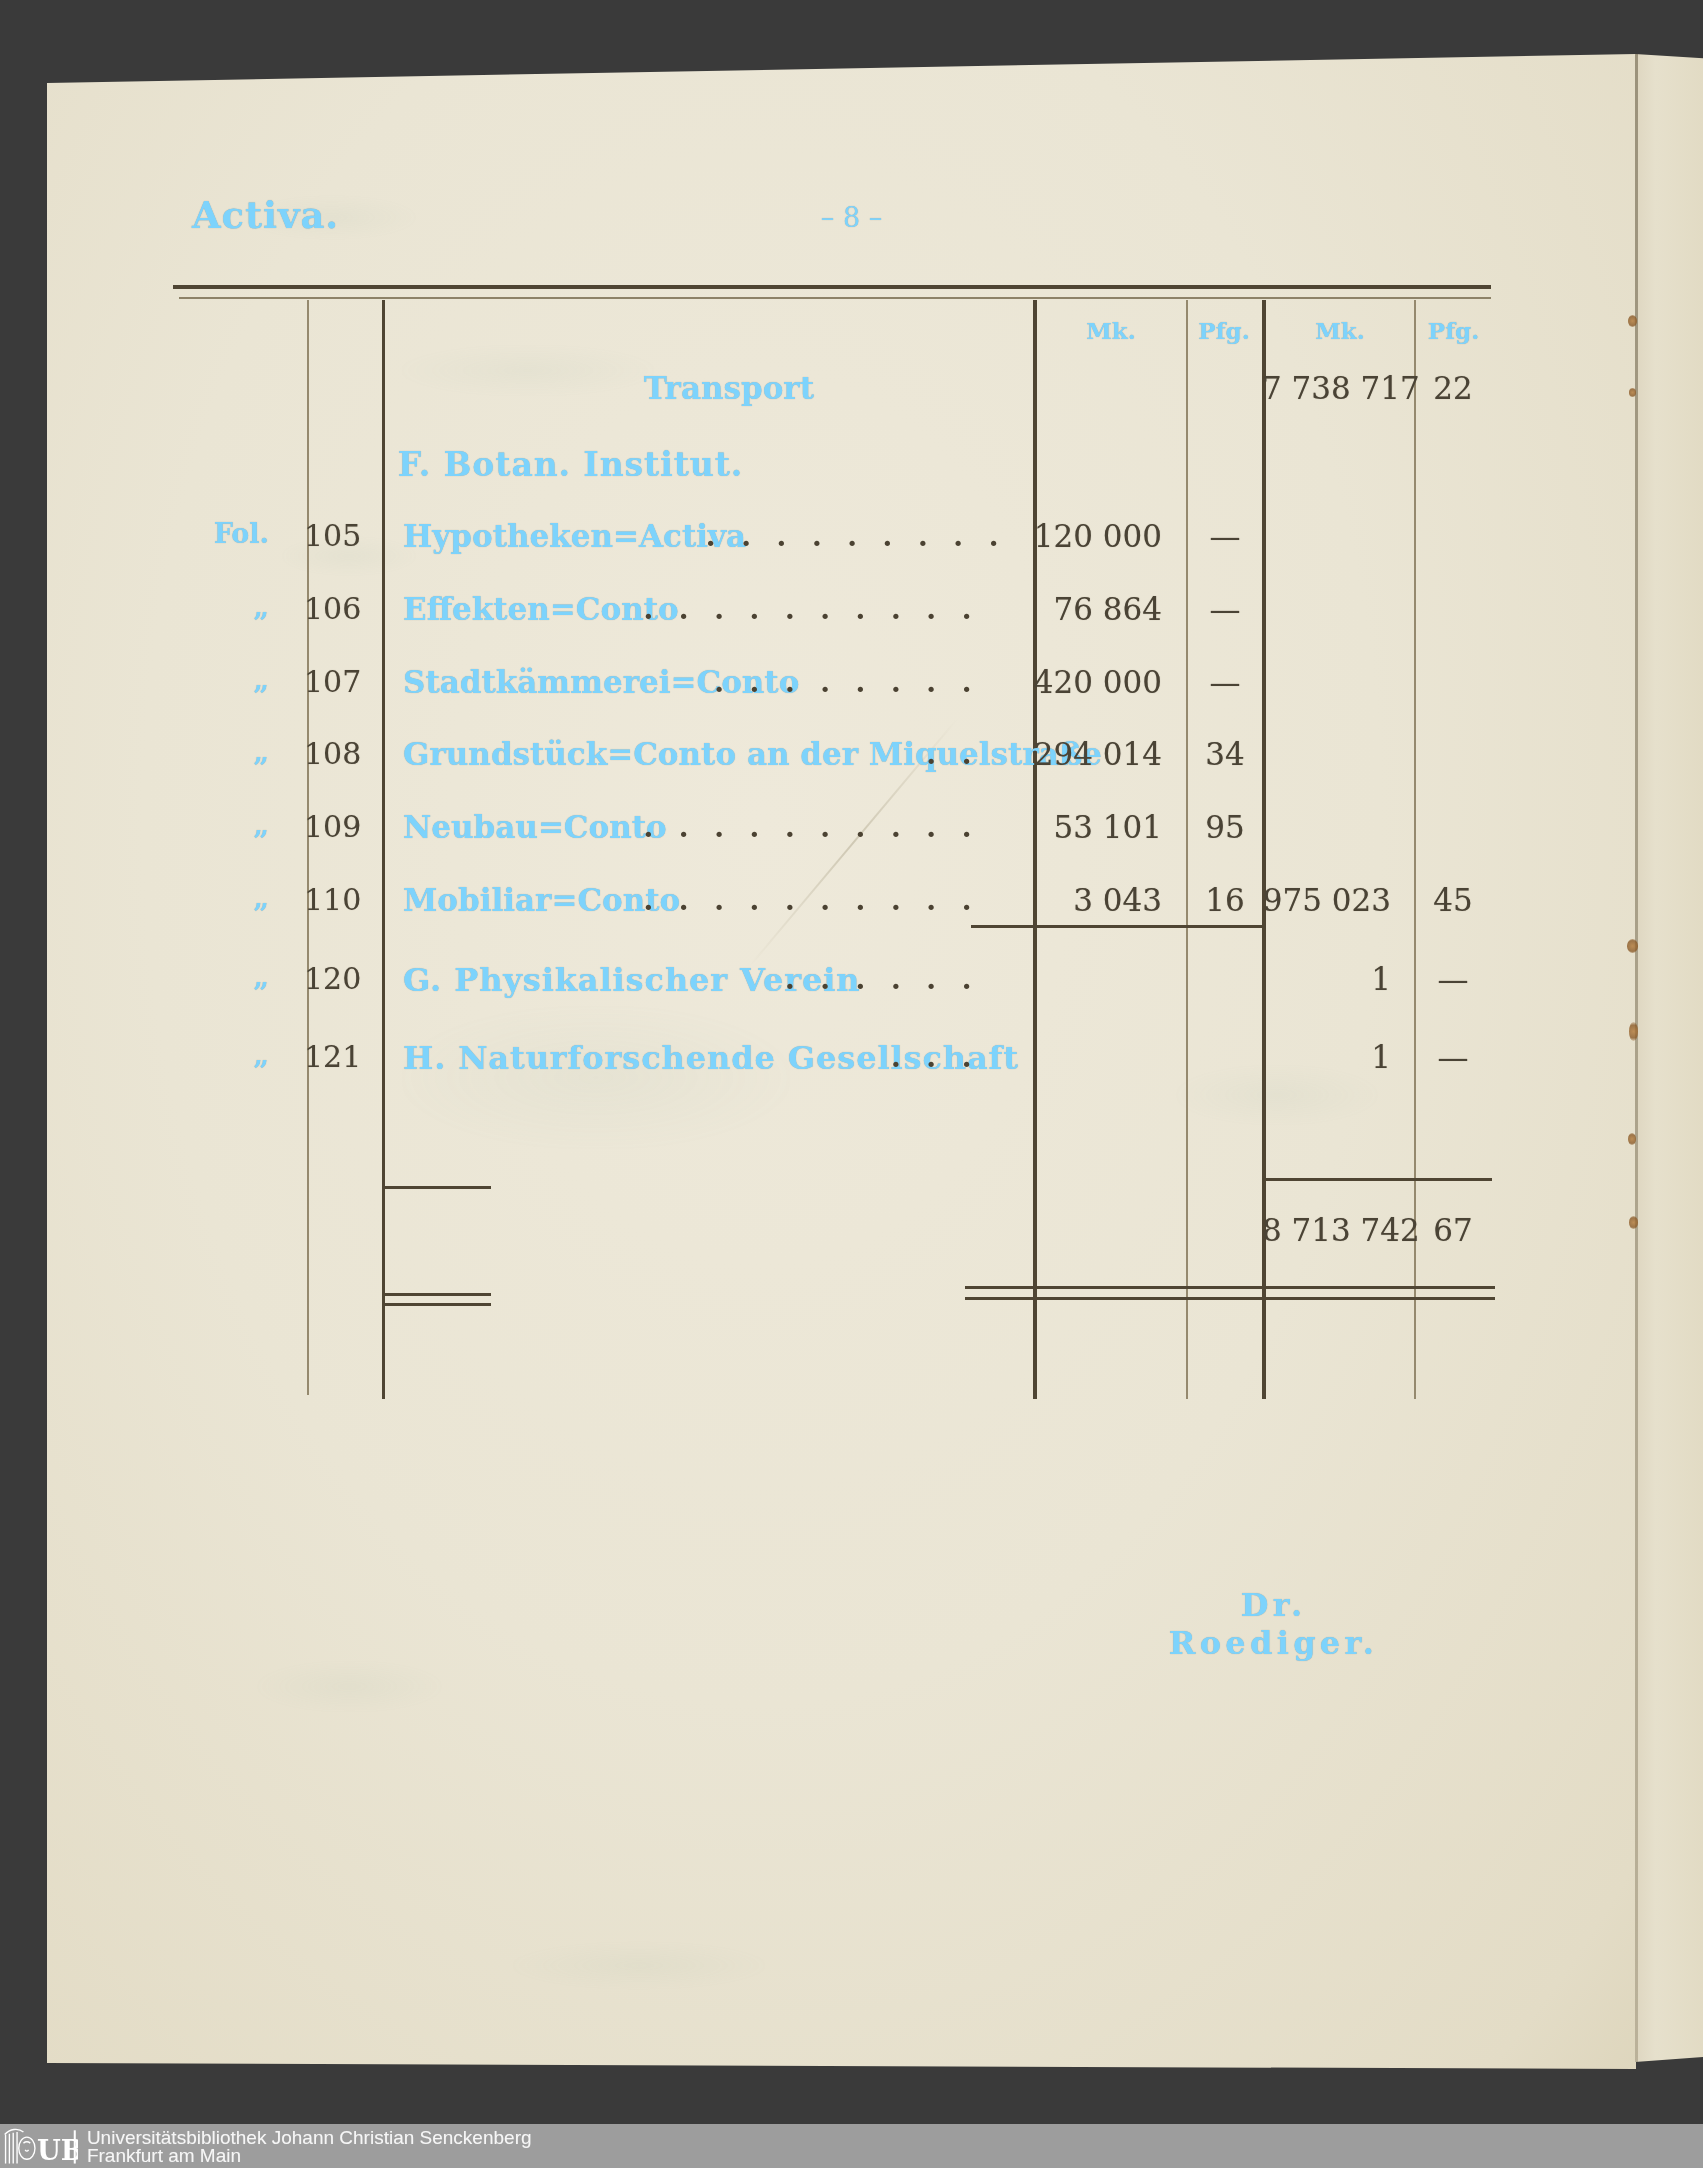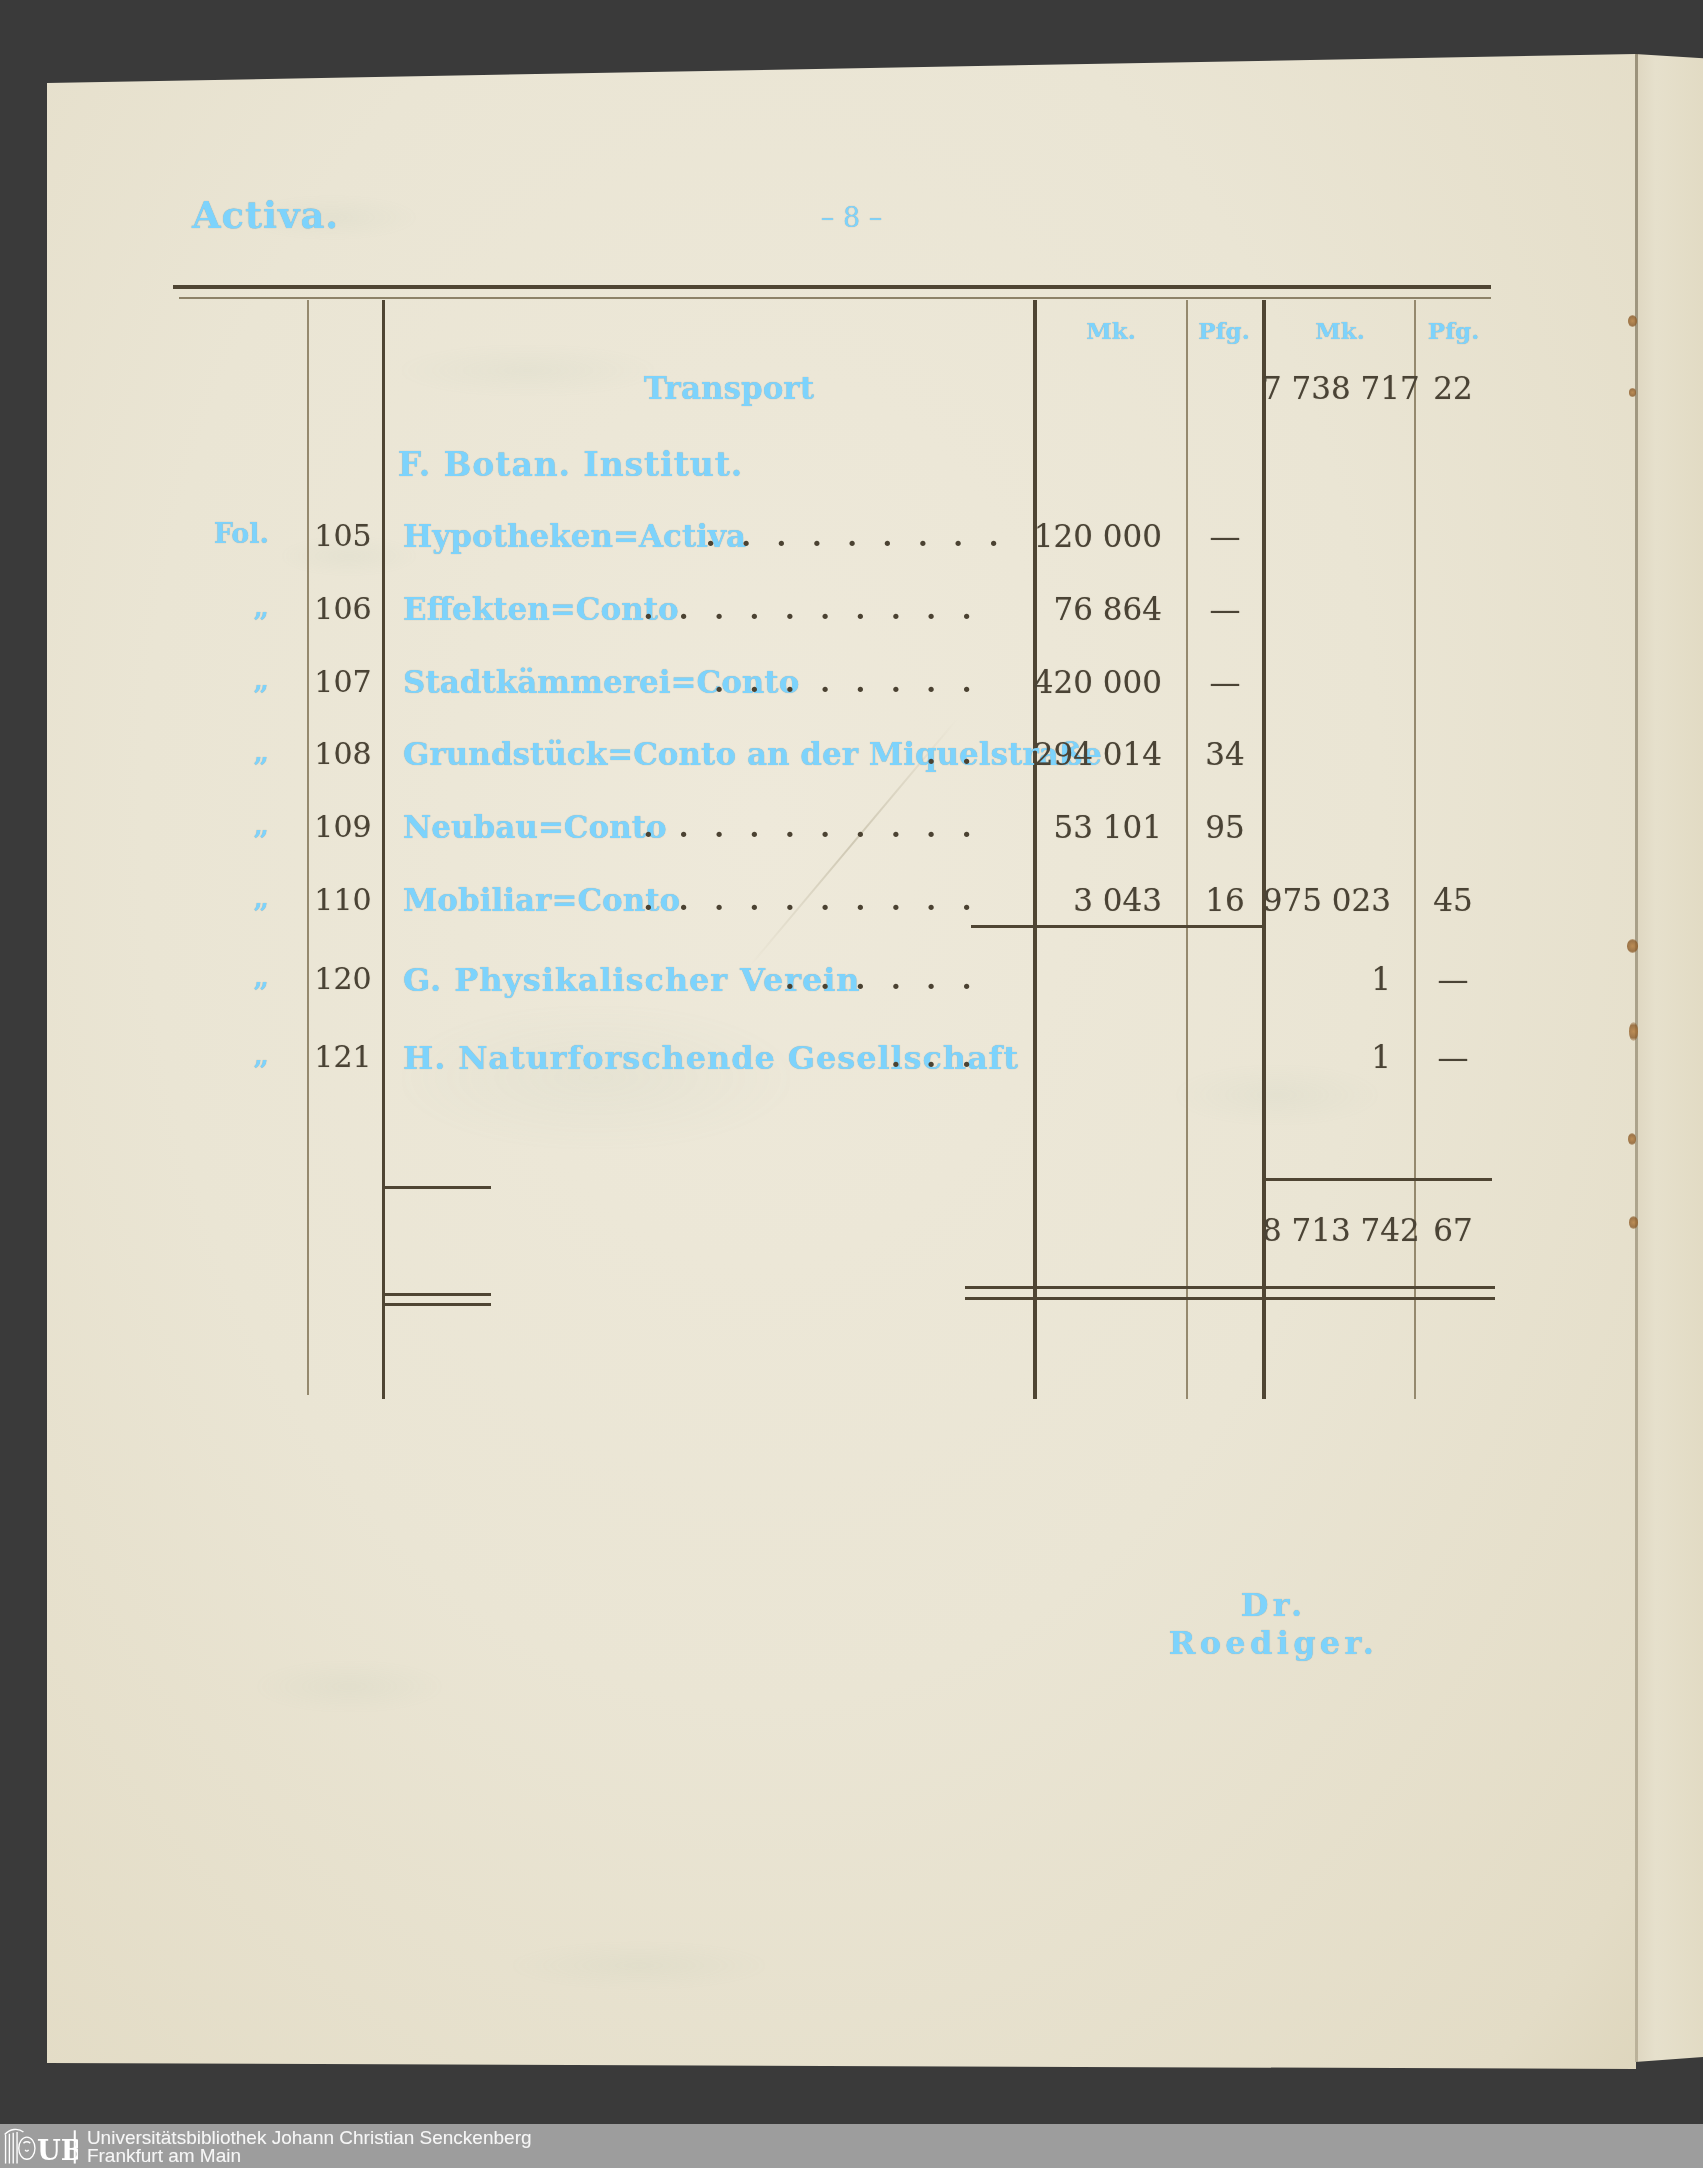--- a/index.html
+++ b/index.html
@@ -32,21 +32,21 @@
   .hline{position:absolute;background:#4f4533;}
   .hline.light{background:#8d8268;}
   .vline{position:absolute;background:#4f4533;}
   .vline.thin{background:#95896e;}
   
   .colhdr{position:absolute;top:317px;font-size:23px;text-align:center;}
   
   .row{position:absolute;left:0;width:1704px;height:41px;}
   .cell{position:absolute;top:0;white-space:nowrap;}
   .fol-c {left:141px;width:128px;text-align:right;font-size:27px;}
-  .no-c  {left:304px;width:78px;text-align:center;font-size:30px;font-weight:400;}
+  .no-c  {left:304px;width:78px;font-size:30px;font-weight:400;}
   .desc-c{left:403px;width:630px;font-size:31px;}
   .desc-transport{left:403px;width:411px;text-align:right;font-size:31px;}
   .leader{position:absolute;top:1.7px;right:707px;letter-spacing:25.6px;font-size:28px;font-weight:700;color:#4b4232;}
   .mk1-c {left:1033px;width:129px;text-align:right;font-size:31px;}
   .pfg1-c{left:1186px;width:78px;text-align:center;font-size:31px;}
   .mk2-c {left:1262px;width:129px;text-align:right;font-size:31px;}
   .pfg2-c{left:1414px;width:78px;text-align:center;font-size:31px;}
   .section-hdr{left:383px;top:445px;width:375px;text-align:center;font-size:33px;letter-spacing:0.9px;}
   .emph{font-size:32px;letter-spacing:0.9px;}
   .dateline{left:388px;top:1465px;font-size:31.5px;}

